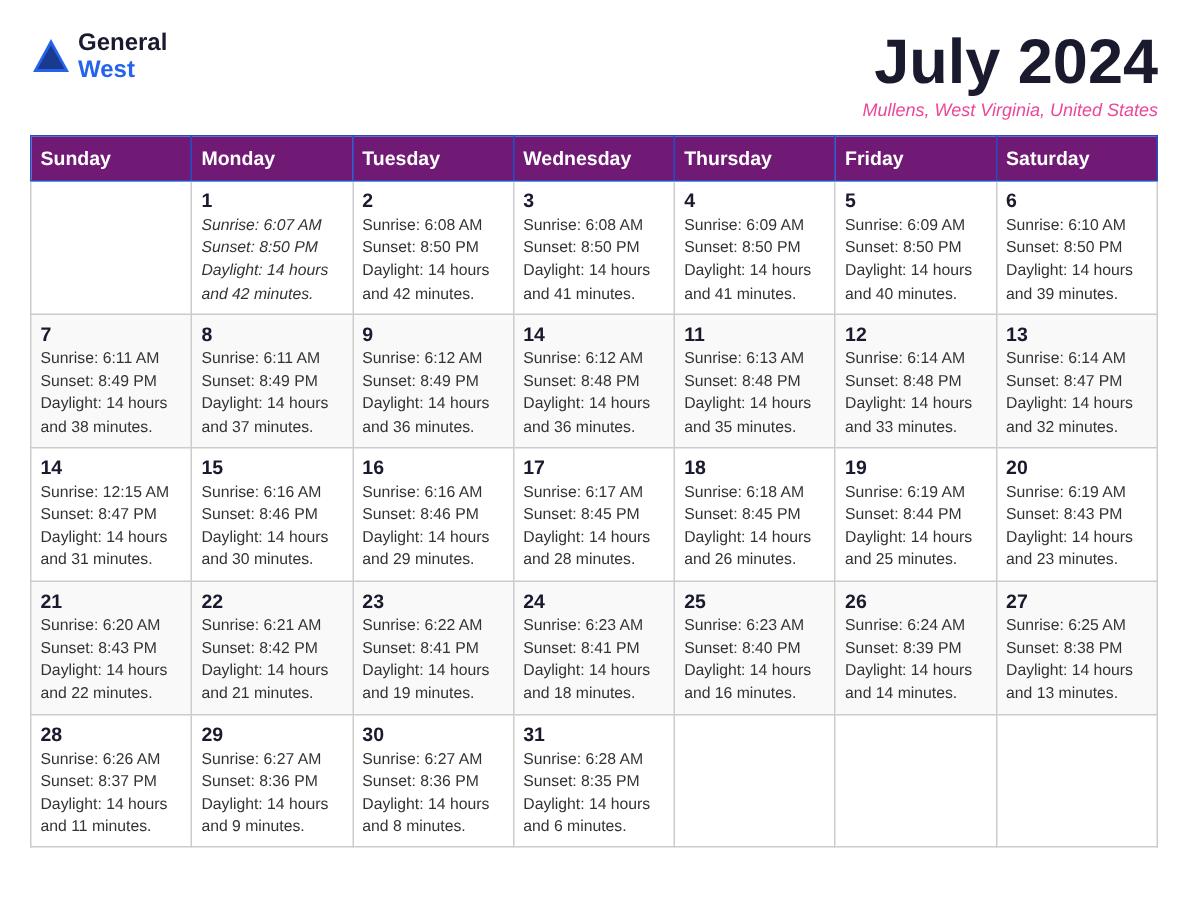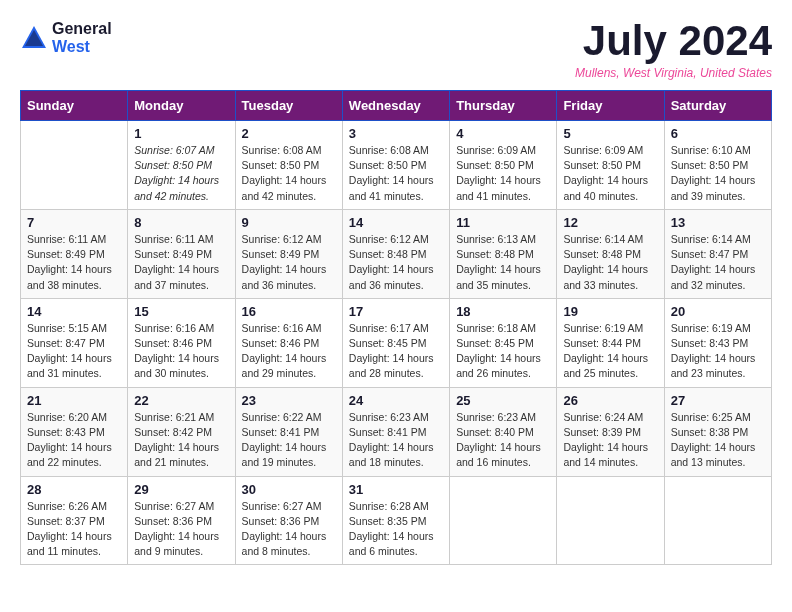--- a/index.html
+++ b/index.html
@@ -208,21 +208,21 @@
         <td>
           <span class="day-number">13</span>
           <div class="day-info" style="white-space: pre-line;">Sunrise: 6:14 AM
 Sunset: 8:47 PM
 Daylight: 14 hours and 32 minutes.</div>
         </td>
       </tr>
       <tr>
         <td>
           <span class="day-number">14</span>
-          <div class="day-info" style="white-space: pre-line;">Sunrise: 5:15 AM
+          <div class="day-info" style="white-space: pre-line;">Sunrise: 12:15 AM
 Sunset: 8:47 PM
 Daylight: 14 hours and 31 minutes.</div>
         </td>
         <td>
           <span class="day-number">15</span>
           <div class="day-info" style="white-space: pre-line;">Sunrise: 6:16 AM
 Sunset: 8:46 PM
 Daylight: 14 hours and 30 minutes.</div>
         </td>
         <td>

